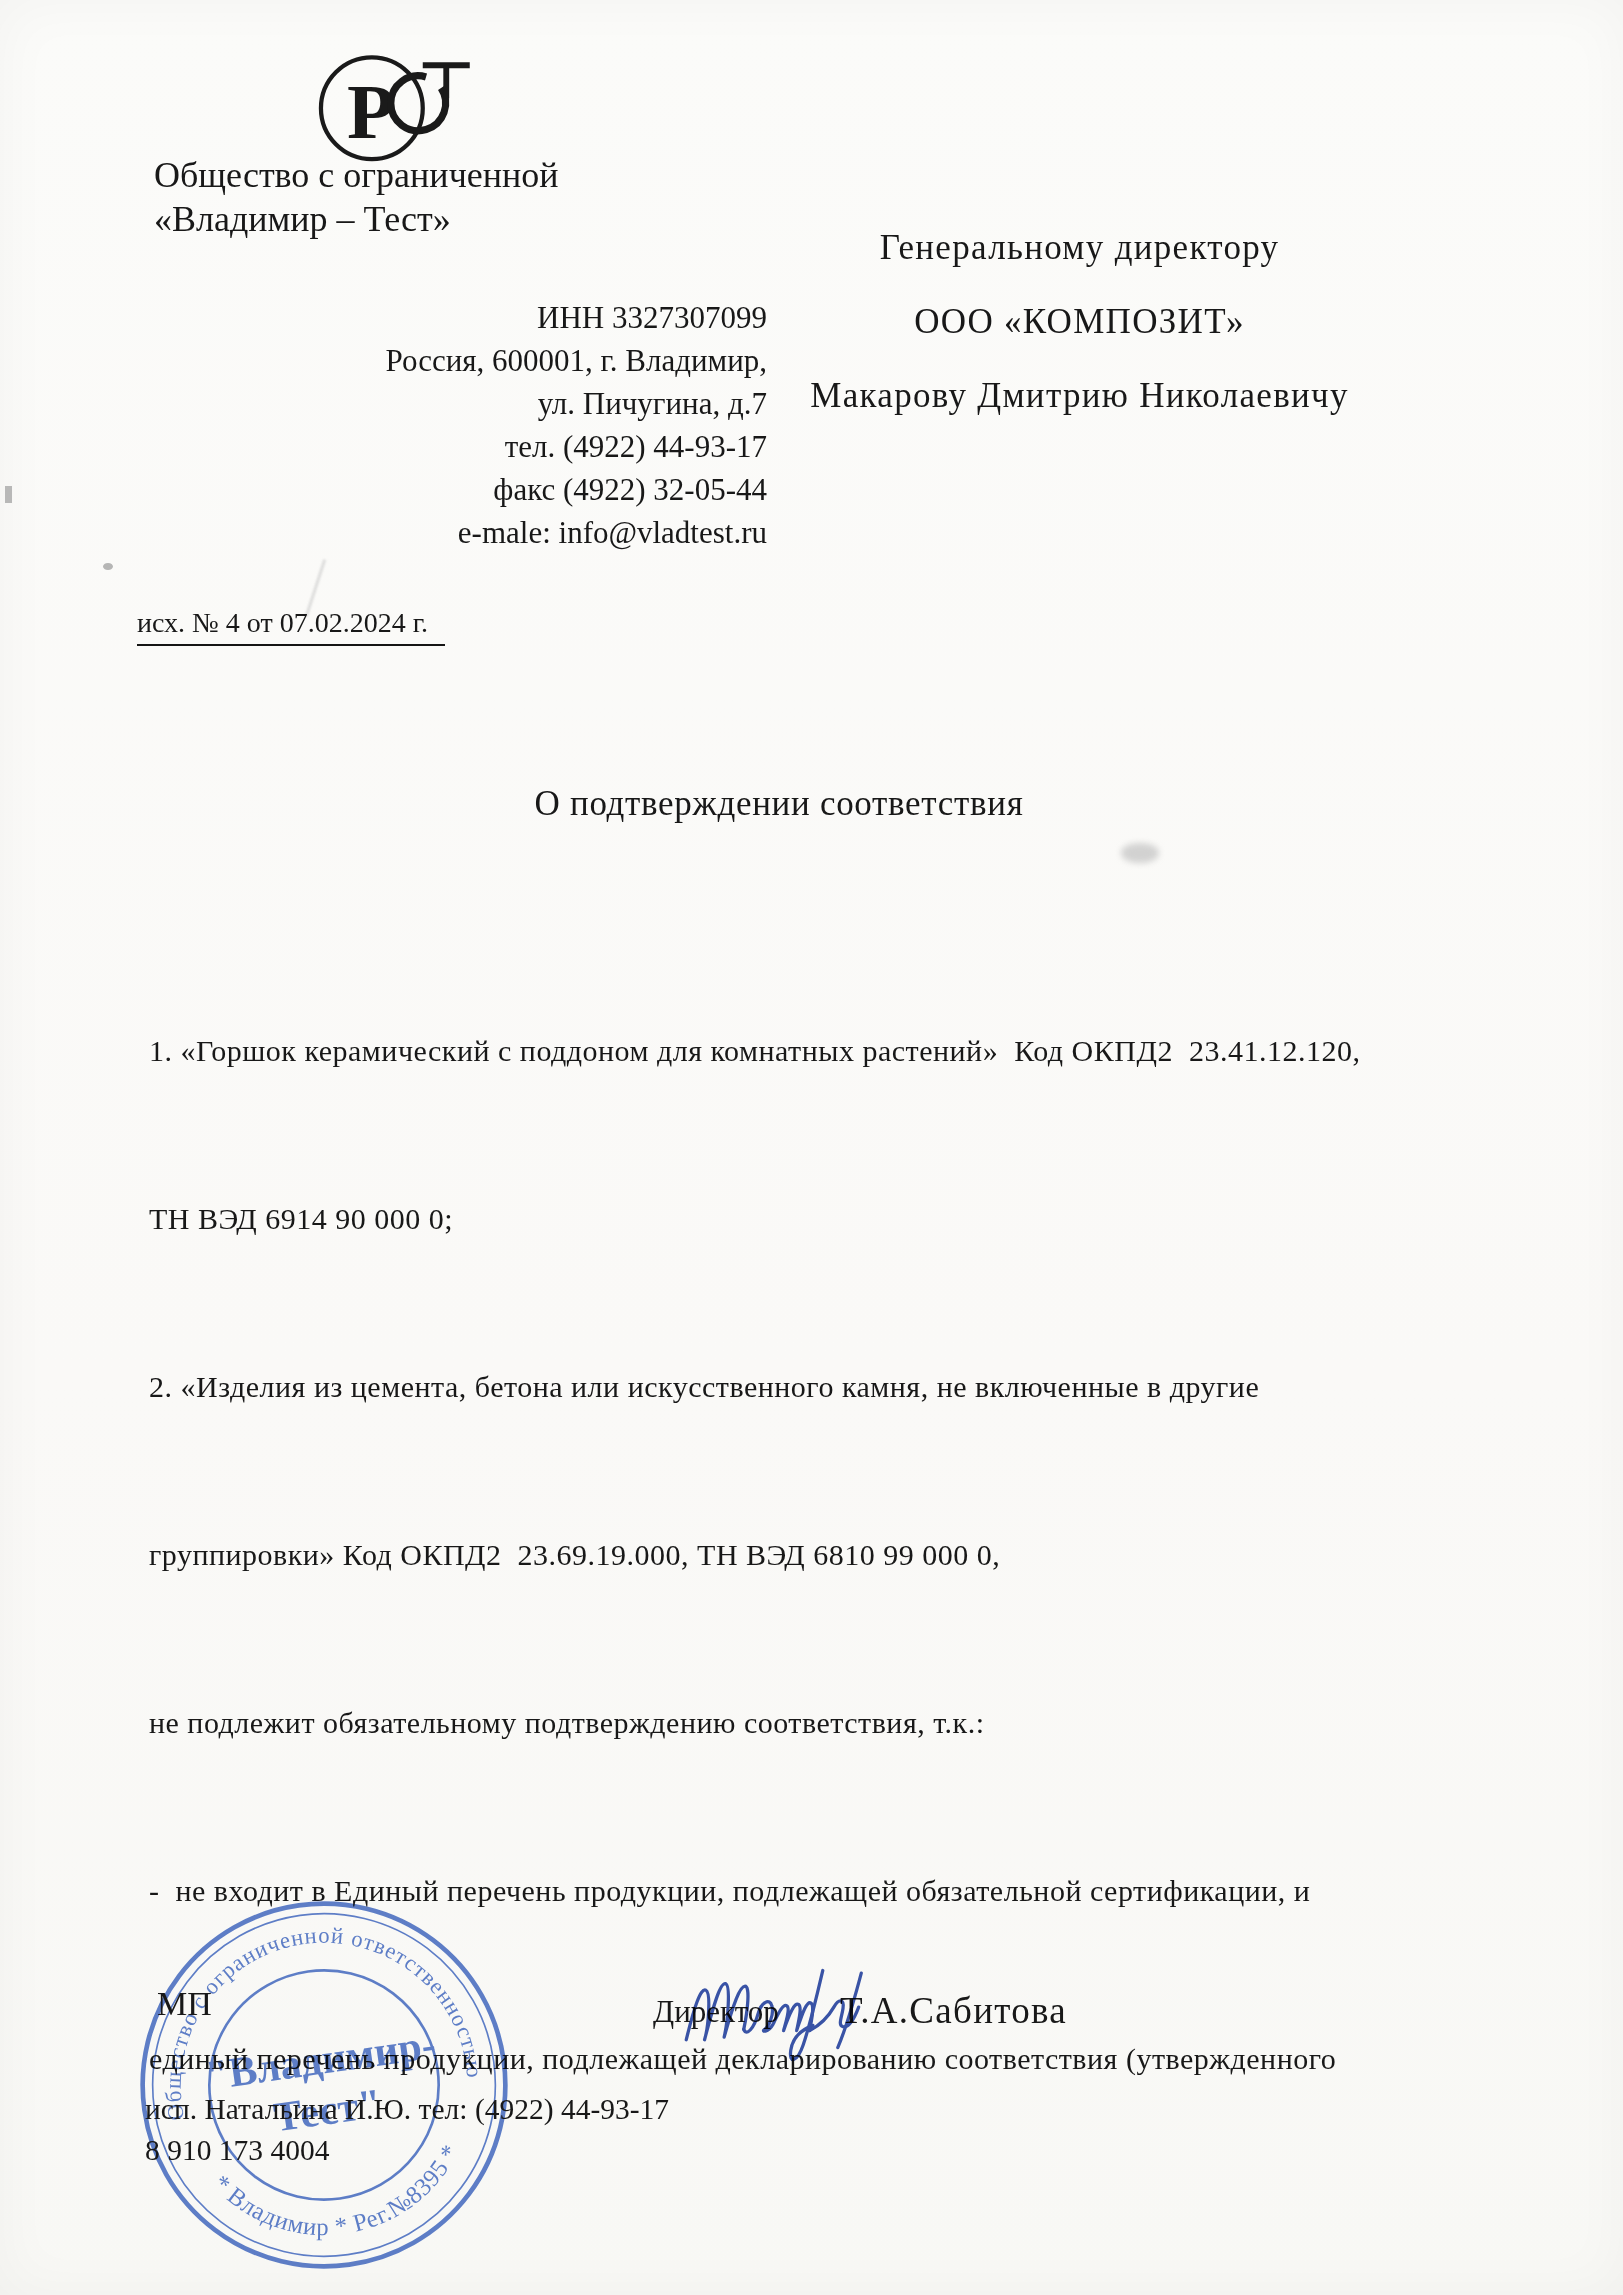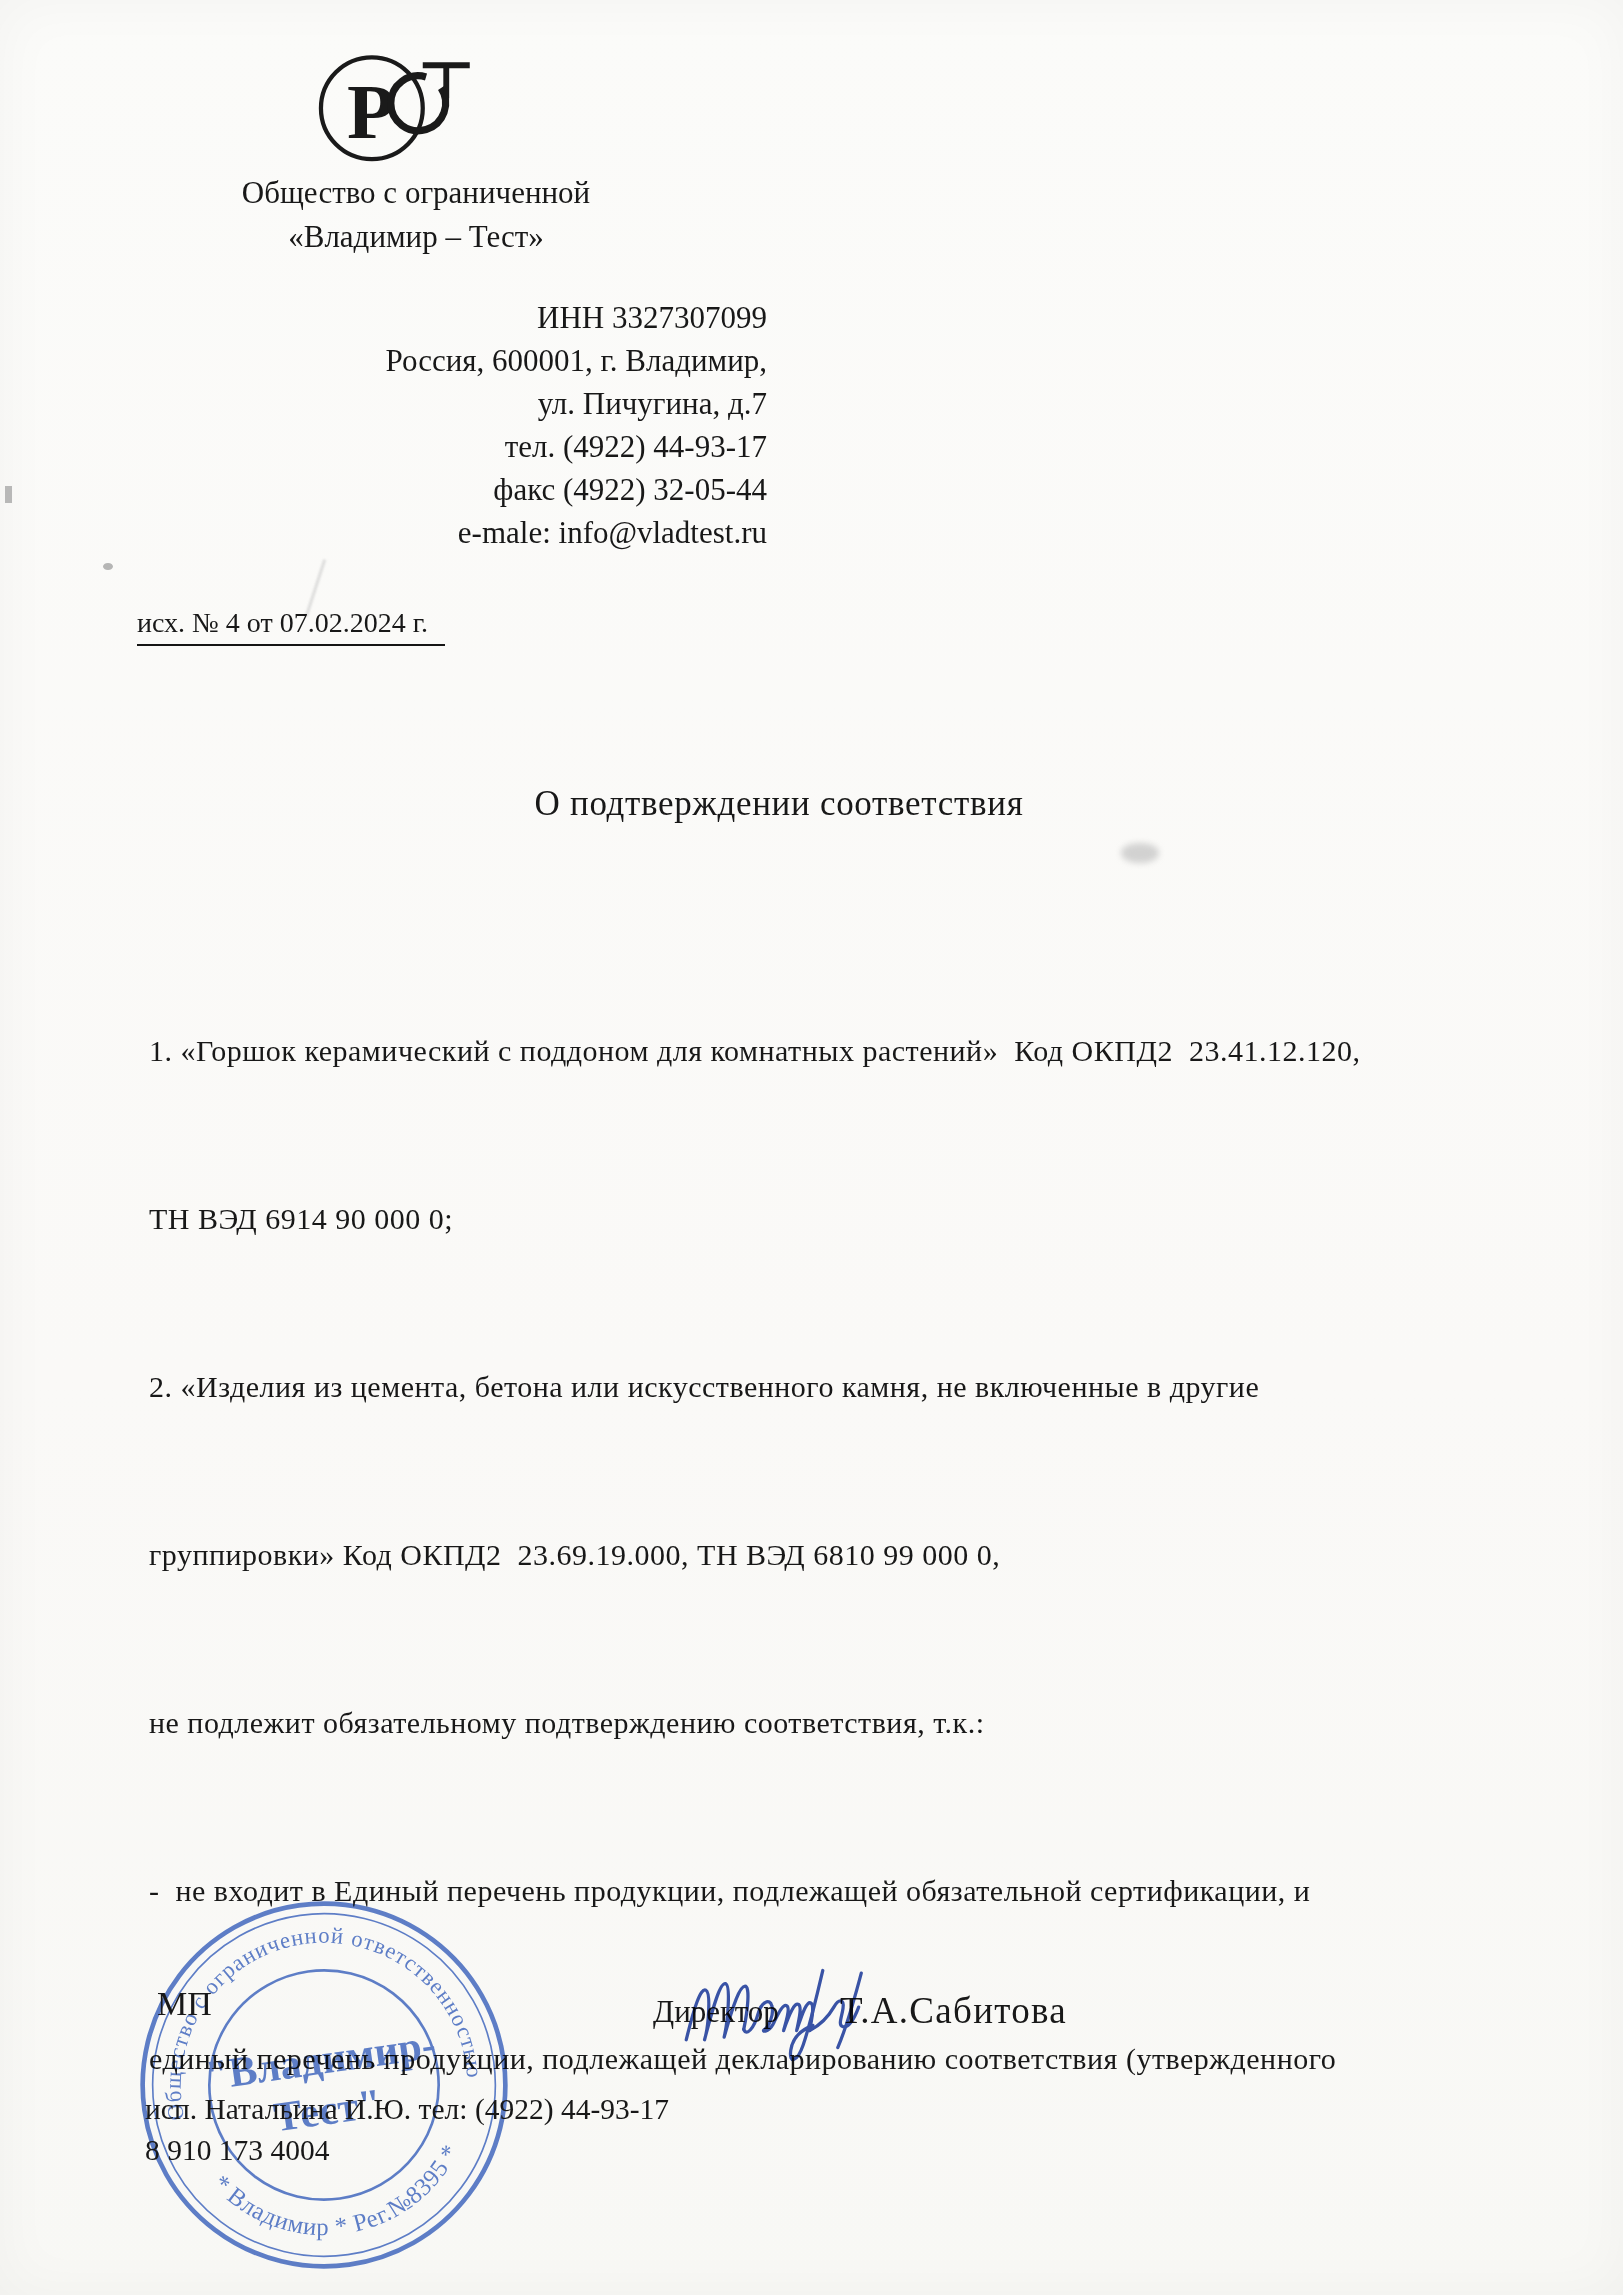--- a/index.html
+++ b/index.html
@@ -11,22 +11,22 @@
     overflow:hidden;
     font-family:"Liberation Serif","DejaVu Serif",serif;
     color:#181818;
   }
   .abs{position:absolute;}
 
   
   .logo{left:314px;top:45px;width:164px;height:124px;z-index:3;}
 
   
-  .sender-org{left:154px;top:171px;width:524px;text-align:center;
-    font-size:31px;line-height:44px;z-index:3;}
+  .sender-org{left:154px;top:153px;width:524px;text-align:left;
+    font-size:36px;line-height:44px;z-index:3;}
   .sender-details{left:145px;top:296px;width:622px;text-align:right;
     font-size:31px;line-height:43px;z-index:3;}
   .outgoing-ref{left:137px;top:607px;font-size:28px;z-index:3;
     border-bottom:2.6px solid #151515;padding:0 17px 5.2px 0;}
 
   
   .recipient{left:749px;top:211px;width:661px;text-align:center;
     font-size:35px;line-height:74px;letter-spacing:1.3px;z-index:3;}
 
   
@@ -92,20 +92,25 @@
     <div>ИНН 3327307099</div>
     <div>Россия, 600001, г. Владимир,</div>
     <div>ул. Пичугина, д.7</div>
     <div>тел. (4922) 44-93-17</div>
     <div>факс (4922) 32-05-44</div>
     <div>e-male: info@vladtest.ru</div>
   </div>
 
   <div class="abs outgoing-ref">исх. № 4  от 07.02.2024 г.</div>
 
+  <div class="abs recipient">
+    <div>Генеральному директору</div>
+    <div>ООО «КОМПОЗИТ»</div>
+    <div>Макарову Дмитрию Николаевичу</div>
+  </div>
 
   <div class="abs doc-title">О подтверждении соответствия</div>
 
   <div class="abs body-text">
     <div class="line">1. «Горшок керамический с поддоном для комнатных растений»  Код ОКПД2  23.41.12.120,</div>
     <div class="line">ТН ВЭД 6914 90 000 0;</div>
     <div class="line">2. «Изделия из цемента, бетона или искусственного камня, не включенные в другие</div>
     <div class="line">группировки» Код ОКПД2  23.69.19.000, ТН ВЭД 6810 99 000 0,</div>
     <div class="line">не подлежит обязательному подтверждению соответствия, т.к.:</div>
     <div class="line">-  не входит в Единый перечень продукции, подлежащей обязательной сертификации, и</div>

